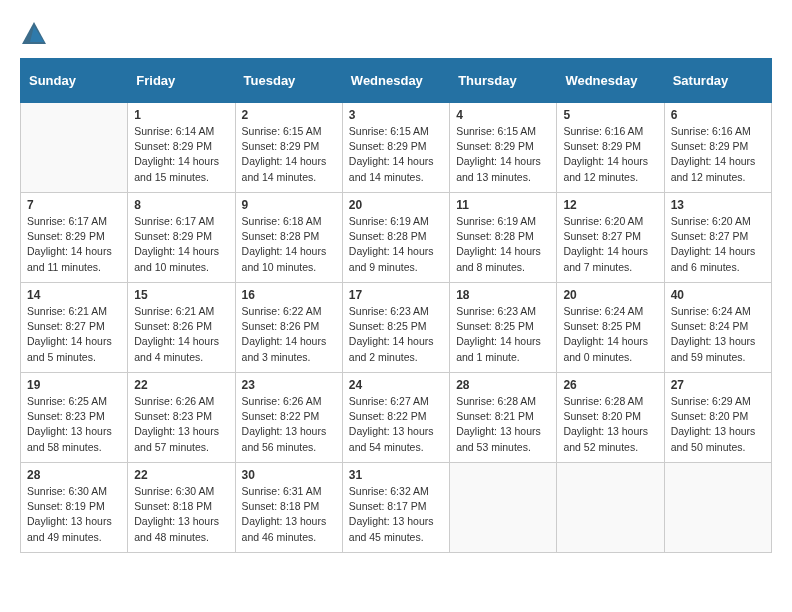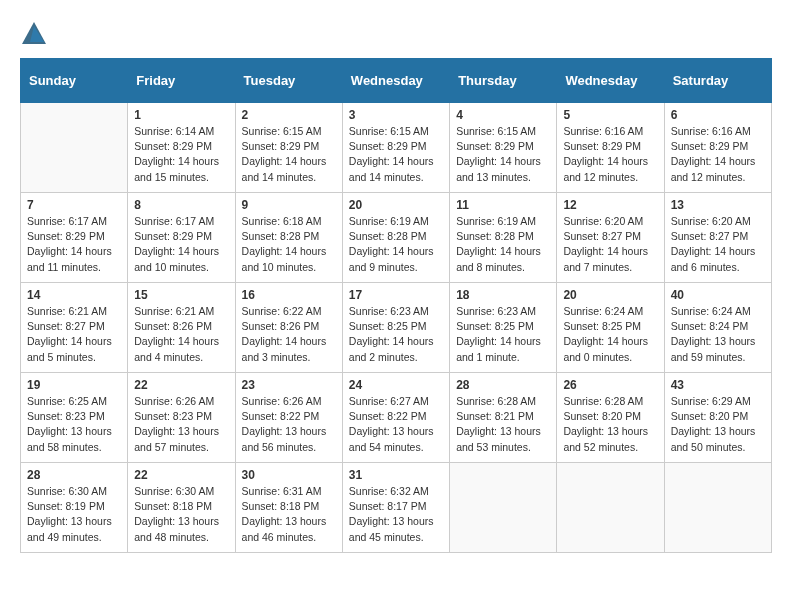--- a/index.html
+++ b/index.html
@@ -327,21 +327,21 @@
       </td>
         <td>
         <span class="day-number">26</span>
         <div class="day-info">
           Sunrise: 6:28 AM<br>
           Sunset: 8:20 PM<br>
           Daylight: 13 hours and 52 minutes.
         </div>
       </td>
         <td>
-        <span class="day-number">43</span>
+        <span class="day-number">27</span>
         <div class="day-info">
           Sunrise: 6:29 AM<br>
           Sunset: 8:20 PM<br>
           Daylight: 13 hours and 50 minutes.
         </div>
       </td>
       </tr>
       <tr>
         <td>
         <span class="day-number">28</span>

